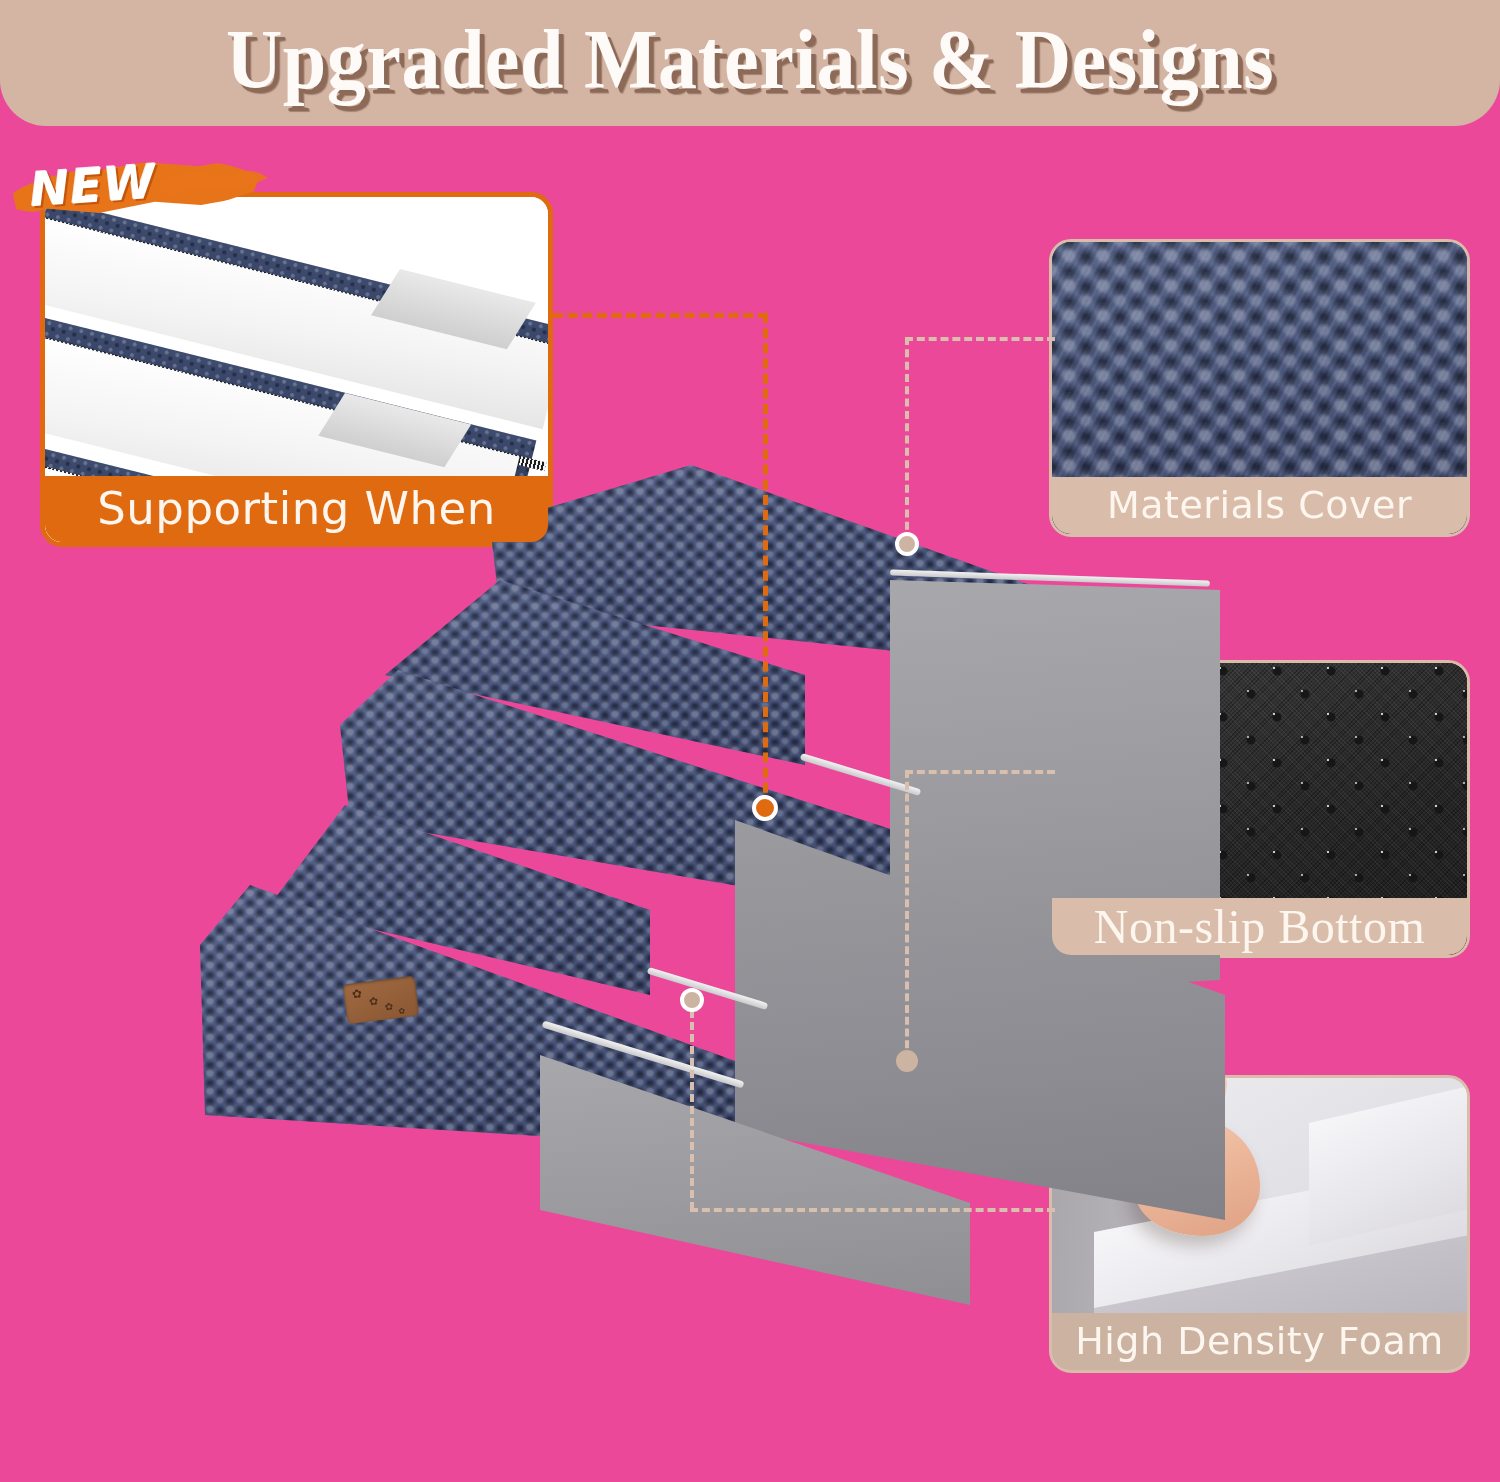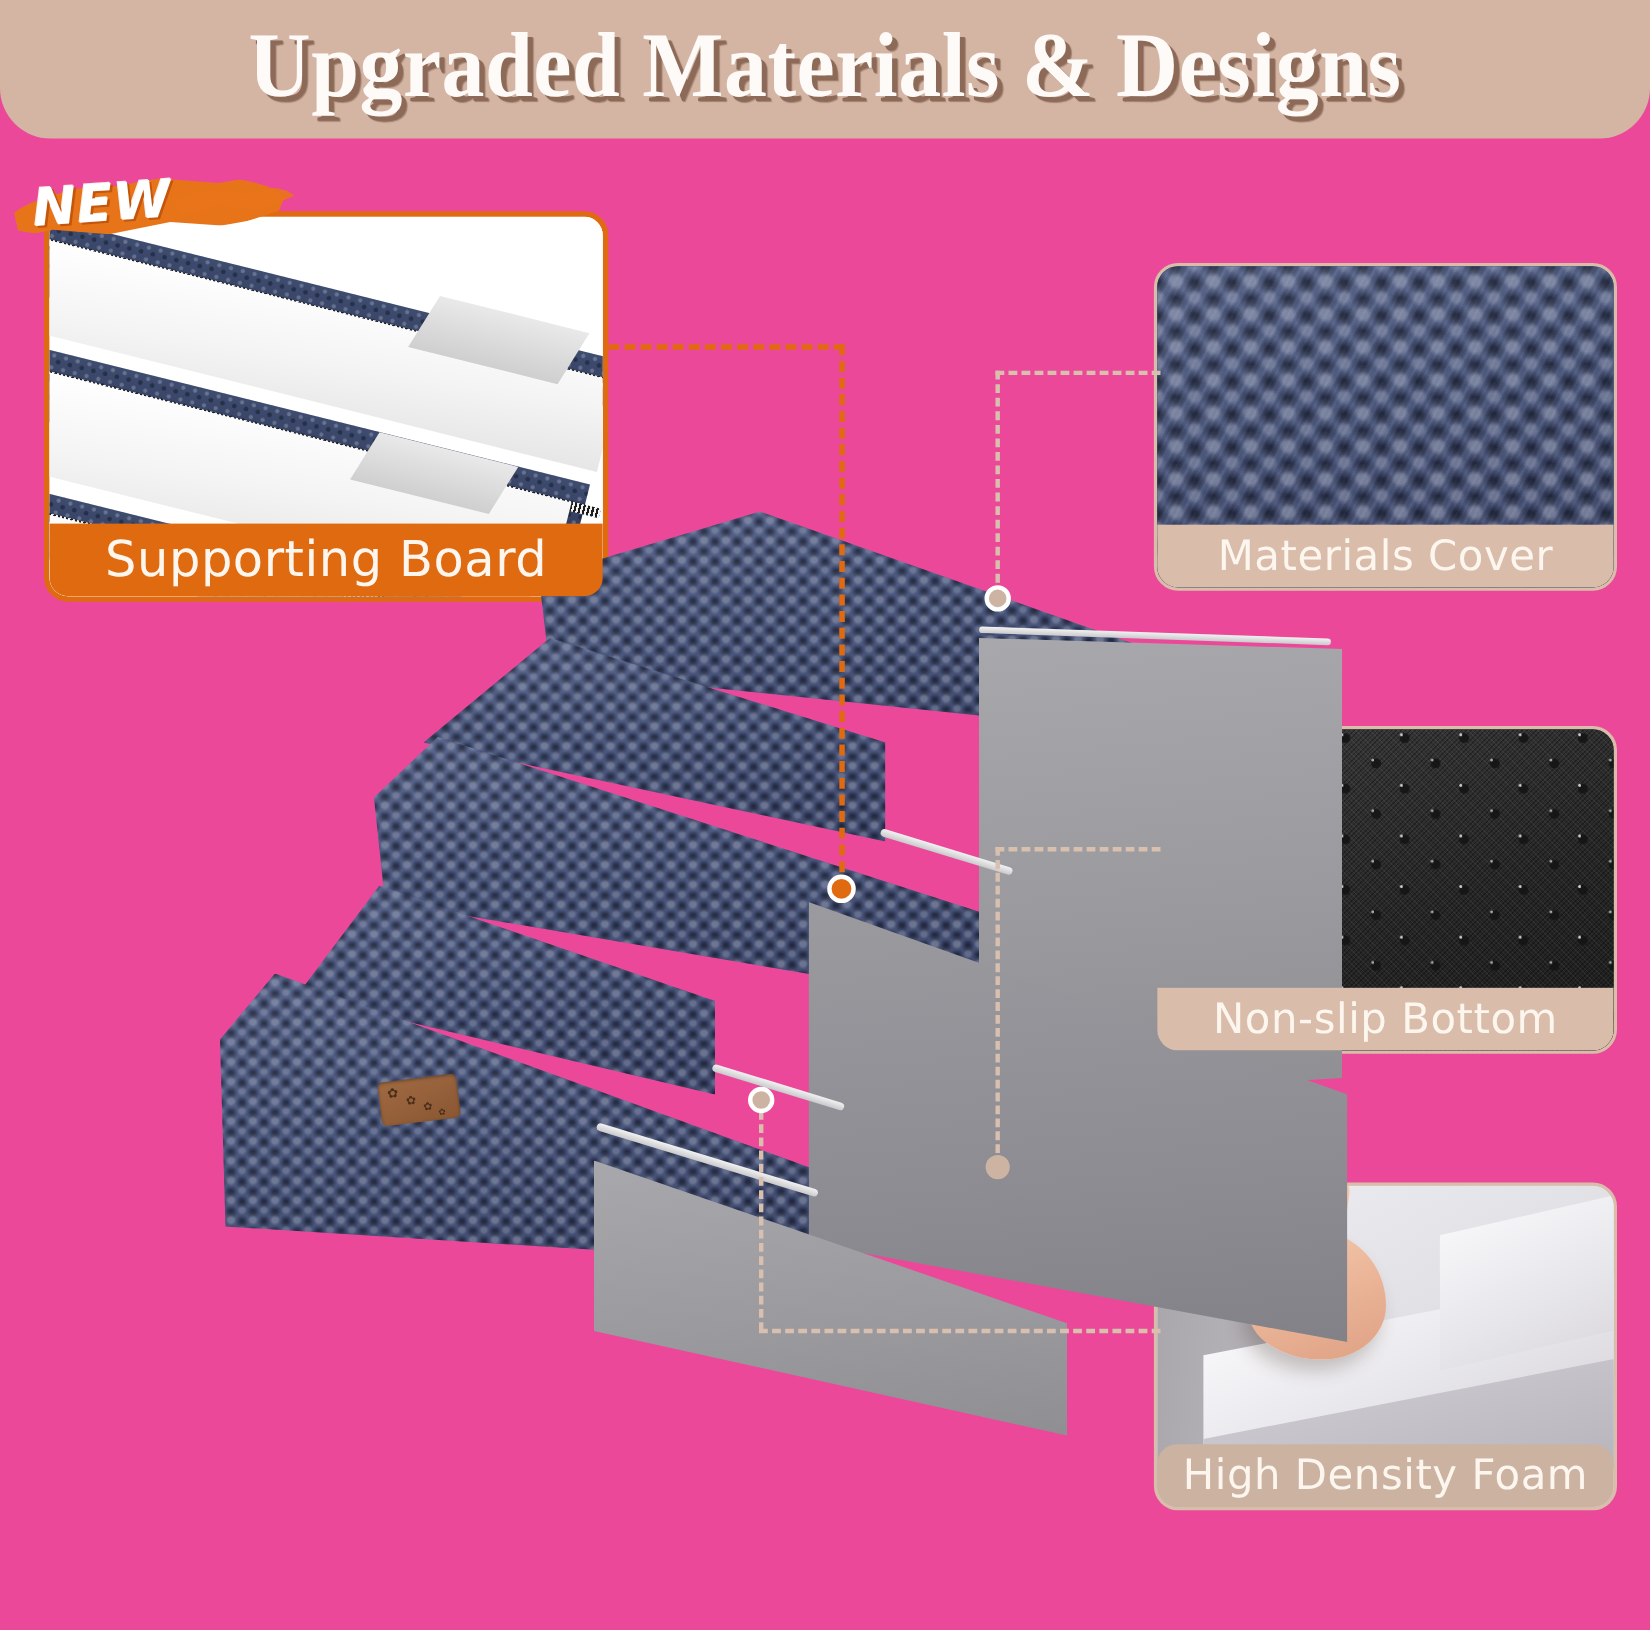--- a/index.html
+++ b/index.html
@@ -129,22 +129,23 @@
   
   #panel-nonslip {
     left: 1049px; top: 660px;
     width: 421px; height: 298px;
     border: 3px solid #d9bca9;
     background: #2b2b2b;
   }
   #panel-nonslip .caption {
     height: 57px;
     line-height: 57px;
-    font-size: 38px;
+    font-size: 48px;
     background: #d9bca9;
+    font-family: Liberation Serif, serif;
   }
   .tex-nonslip {
     background:
       radial-gradient(circle at 6px 5px, rgba(235,235,235,.85) 0 1px, transparent 1.6px) 0 0/54px 46px,
       radial-gradient(circle at 9px 8px, rgba(20,20,20,.9) 0 4px, transparent 5px) 0 0/54px 46px,
       radial-gradient(circle at 34px 28px, rgba(230,230,230,.7) 0 1px, transparent 1.6px) 0 0/54px 46px,
       radial-gradient(circle at 37px 31px, rgba(20,20,20,.9) 0 4px, transparent 5px) 0 0/54px 46px,
       repeating-linear-gradient(45deg, rgba(255,255,255,.055) 0 1px, transparent 1px 3px),
       repeating-linear-gradient(-45deg, rgba(0,0,0,.30) 0 1px, transparent 1px 3px),
       linear-gradient(160deg,#3b3b3b,#262626 60%,#1d1d1d);
@@ -155,21 +156,20 @@
     left: 1049px; top: 1075px;
     width: 421px; height: 298px;
     border: 3px solid #d9bca9;
     background: #d7d5da;
   }
   #panel-foam .caption {
     height: 57px;
     line-height: 57px;
     font-size: 38px;
     background: #cbb2a1;
-    border-radius: 18px;
   }
   .foam-bg { background: linear-gradient(150deg,#efeef2 0%, #e2e1e6 45%, #d2d0d6 100%); }
   .foam-wall {
     position:absolute; left:0; top:0; width:32%; height:100%;
     background: linear-gradient(95deg,#a9a6ab,#bcb9c0);
   }
   .foam-step {
     position:absolute;
     background: linear-gradient(165deg,#f6f5f8,#e7e6ea 60%,#dcdae0);
   }
@@ -354,21 +354,21 @@
 
       <div class="sb-board sb-navy" style="left:-52px;top:108px;width:560px;height:64px;transform:rotate(14deg);"></div>
       <div class="sb-board sb-zip" style="left:-42px;top:130px;width:560px;height:9px;transform:rotate(14deg);"></div>
       <div class="sb-board sb-white" style="left:-30px;top:134px;width:520px;height:92px;transform:rotate(14deg);"></div>
       <div class="sb-board sb-side" style="left:300px;top:196px;width:130px;height:48px;transform:rotate(14deg) skewX(-18deg);"></div>
 
       <div class="sb-board sb-navy" style="left:-80px;top:232px;width:520px;height:58px;transform:rotate(14deg);"></div>
       <div class="sb-board sb-zip" style="left:-70px;top:252px;width:520px;height:9px;transform:rotate(14deg);"></div>
       <div class="sb-board sb-white" style="left:-60px;top:256px;width:480px;height:80px;transform:rotate(14deg);"></div>
     </div>
-    <div class="caption">Supporting Board</div>
+    <div class="caption">Supporting When</div>
   </div>
 
   <div id="new-badge">
     <div class="stroke"></div>
     <div class="stroke-tail"></div>
     <div class="new-text">NEW</div>
   </div>
 
   <div class="panel" id="panel-washable">
     <div class="photo tex-chenille"></div>

